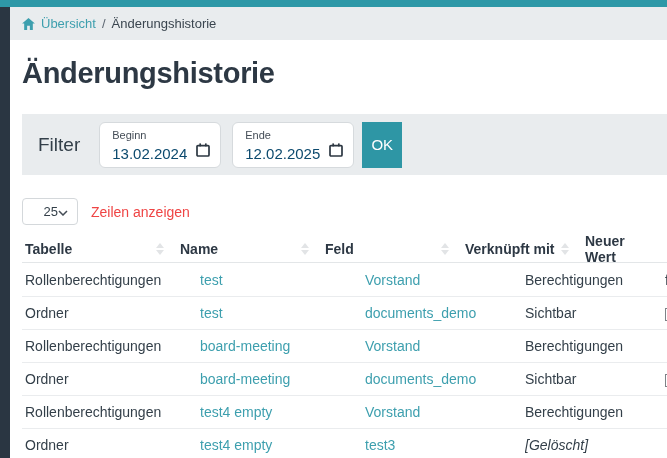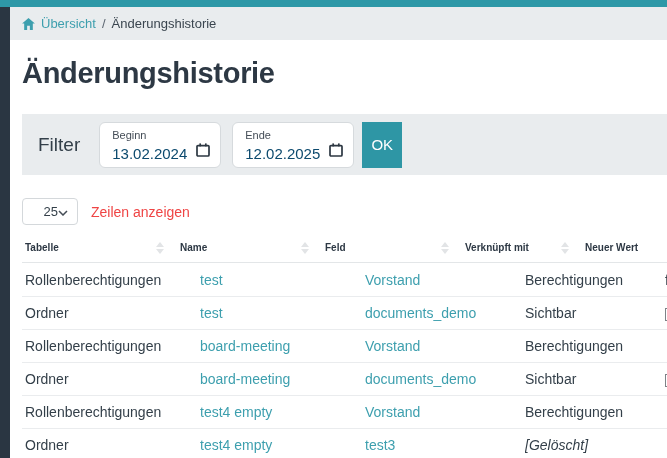--- a/index.html
+++ b/index.html
@@ -44,21 +44,21 @@
   .length-row{margin:23px 0 0 12px;display:flex;align-items:center;gap:13px;}
   .select{width:56px;height:27px;background:#fff;border:1px solid #d4d8db;border-radius:4px;
     display:flex;align-items:center;justify-content:flex-end;padding:0 9px 0 22px;
     font-size:13px;color:var(--text-body);cursor:pointer;}
   .len-label{font-size:14px;color:#ef4444;}
   
   .table{margin:8px 0 0 12px;width:645px;}
   .trow,.thead{display:grid;grid-template-columns:158px 145px 140px 120px 1fr;align-items:center;}
   .thead{height:30px;border-bottom:1px solid #e3e6e8;}
   .th{display:flex;align-items:center;justify-content:space-between;padding-right:16px;
-    font-size:10px;font-weight:700;color:var(--text-dark);cursor:pointer;}
+    font-size:14px;font-weight:700;color:var(--text-dark);cursor:pointer;}
   .th:first-child{padding-left:3px;}
   .sort{display:inline-flex;flex-direction:column;gap:2px;}
   .sort::before{content:"";border-left:4px solid transparent;border-right:4px solid transparent;
     border-bottom:5px solid var(--sort-icon);}
   .sort::after{content:"";border-left:4px solid transparent;border-right:4px solid transparent;
     border-top:5px solid var(--sort-icon);}
   .trow{height:33px;border-top:1px solid var(--border-row);font-size:14px;color:var(--text-body);gap:20px;}
   .trow:first-child{border-top:none;}
   .td{padding-right:10px;white-space:nowrap;overflow:hidden;}
   .td:first-child{padding-left:3px;}

